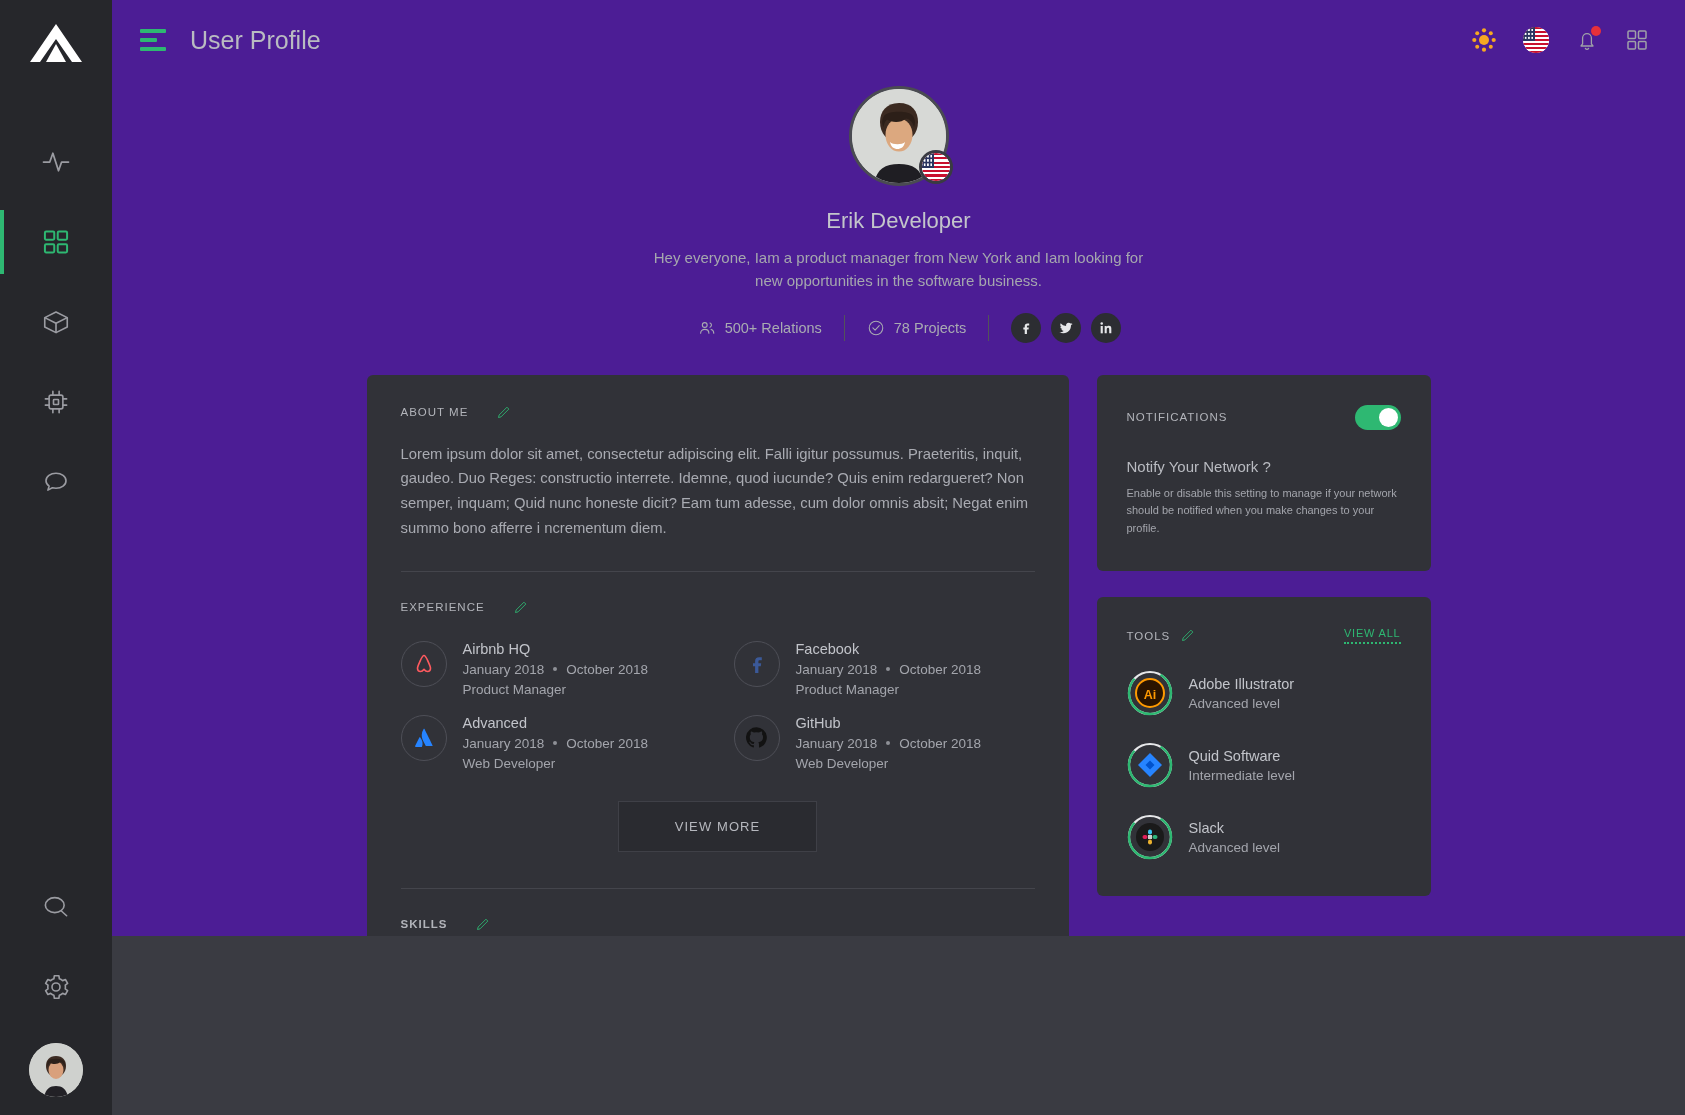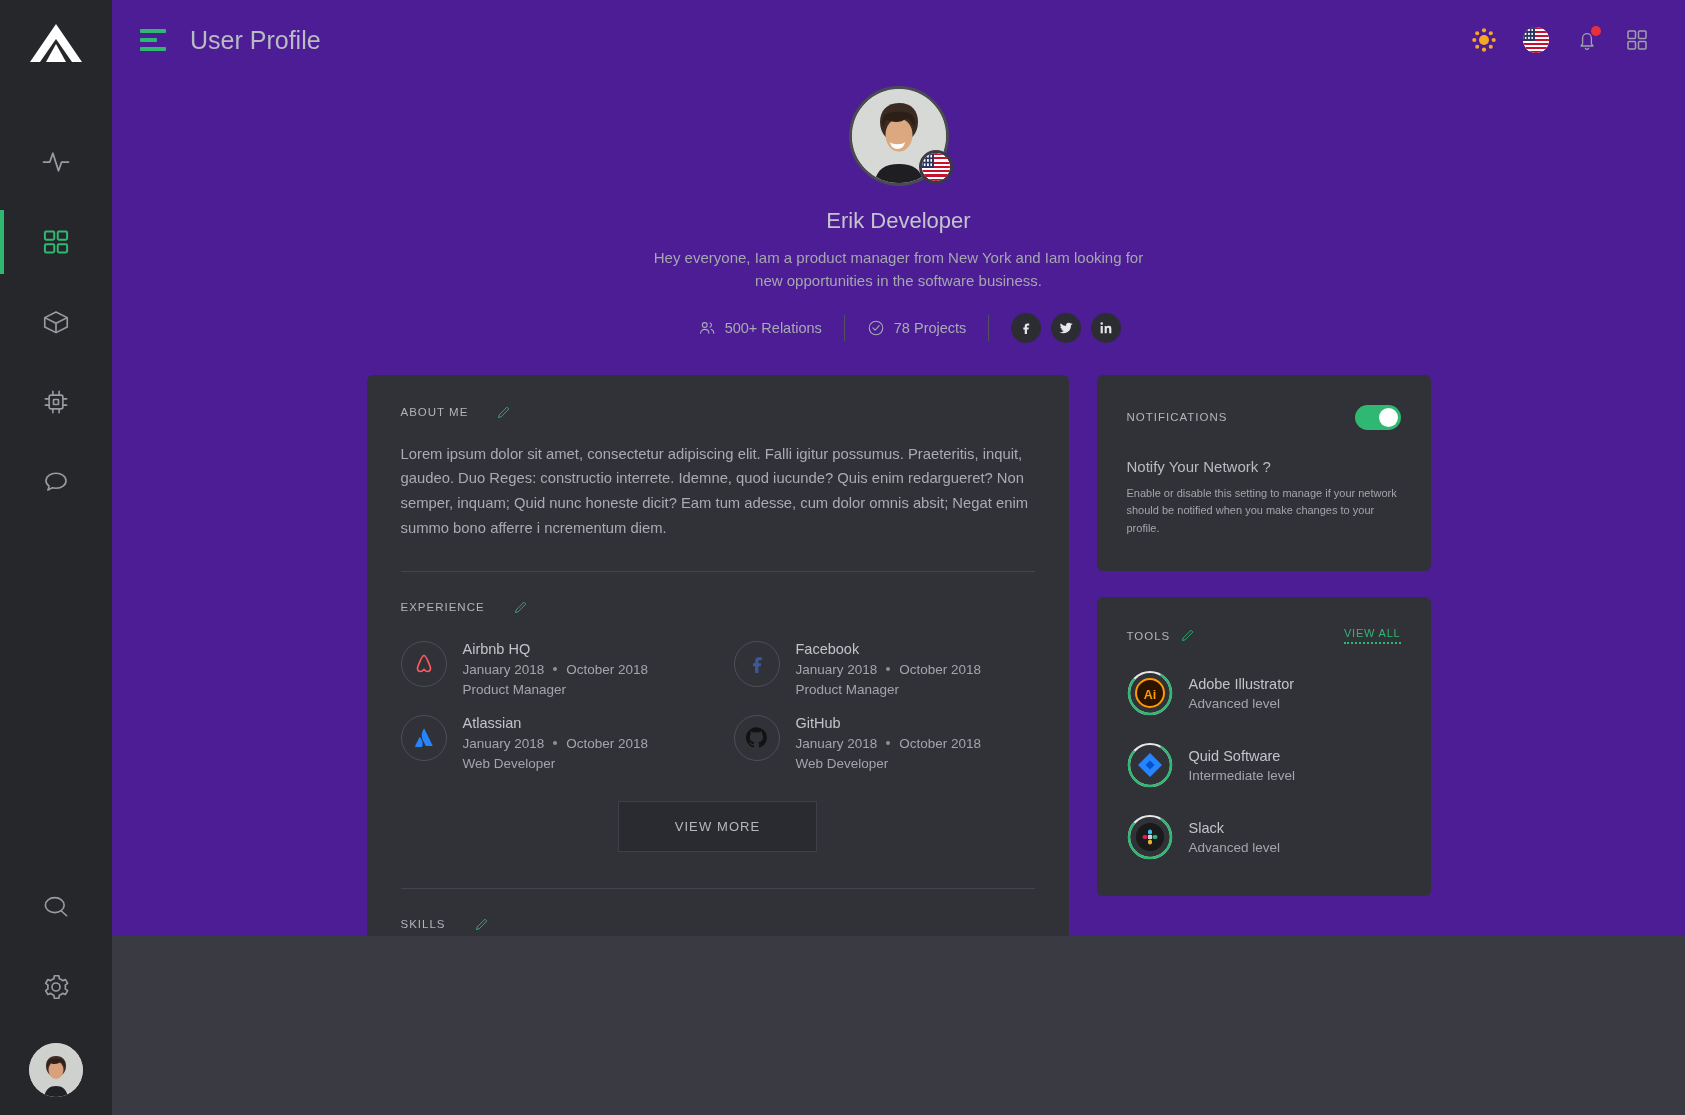--- a/index.html
+++ b/index.html
@@ -490,21 +490,21 @@
           </div>
 
           <div class="exp-item">
             <div class="exp-logo">
               <svg width="24" height="24" viewBox="0 0 24 24">
                 <path d="M8.3 11.6c-.3-.4-.9-.35-1.1.15L3.1 20.1c-.2.45.1.95.6.95h5.8c.2 0 .4-.12.5-.32 1.25-2.6.5-6.55-1.7-9.13z" fill="#2684ff"></path>
                 <path d="M11.5 3.3c-2.35 3.7-2.2 7.8-.65 10.9l2.8 5.6c.1.2.3.32.5.32h5.8c.45 0 .78-.5.57-.95 0 0-7.8-15.7-8-16.1-.18-.36-.72-.4-1.02.23z" fill="#2684ff"></path>
               </svg>
             </div>
             <div>
-              <div class="exp-company">Atlassian</div>
+              <div class="exp-company">Advanced</div>
               <div class="exp-dates">
                 <span>January 2018</span>
                 <span class="dot"></span>
                 <span>October 2018</span>
               </div>
               <div class="exp-role">Web Developer</div>
             </div>
           </div>
 
           <div class="exp-item">
@@ -524,21 +524,21 @@
             </div>
           </div>
         </div>
 
         <div class="viewmore-wrap">
           <button class="view-more">VIEW MORE</button>
         </div>
 
         <div class="divider" style="margin-top:36px;"></div>
 
-        <div class="sec-head" style="margin-top:28px;">
+        <div class="sec-head" style="margin-top:28px;font-weight:bold;">
           <span class="ttl">SKILLS</span>
           <span class="pencil">
             <svg width="15" height="15" viewBox="0 0 24 24" fill="none" stroke="#2eb872" stroke-width="1.4" stroke-linejoin="round">
               <path d="M17.5 3.5l3 3L8 19l-4 1 1-4z"></path>
             </svg>
           </span>
         </div>
 
         <div class="skill-row">
           <div class="skill-badge">JS</div>

